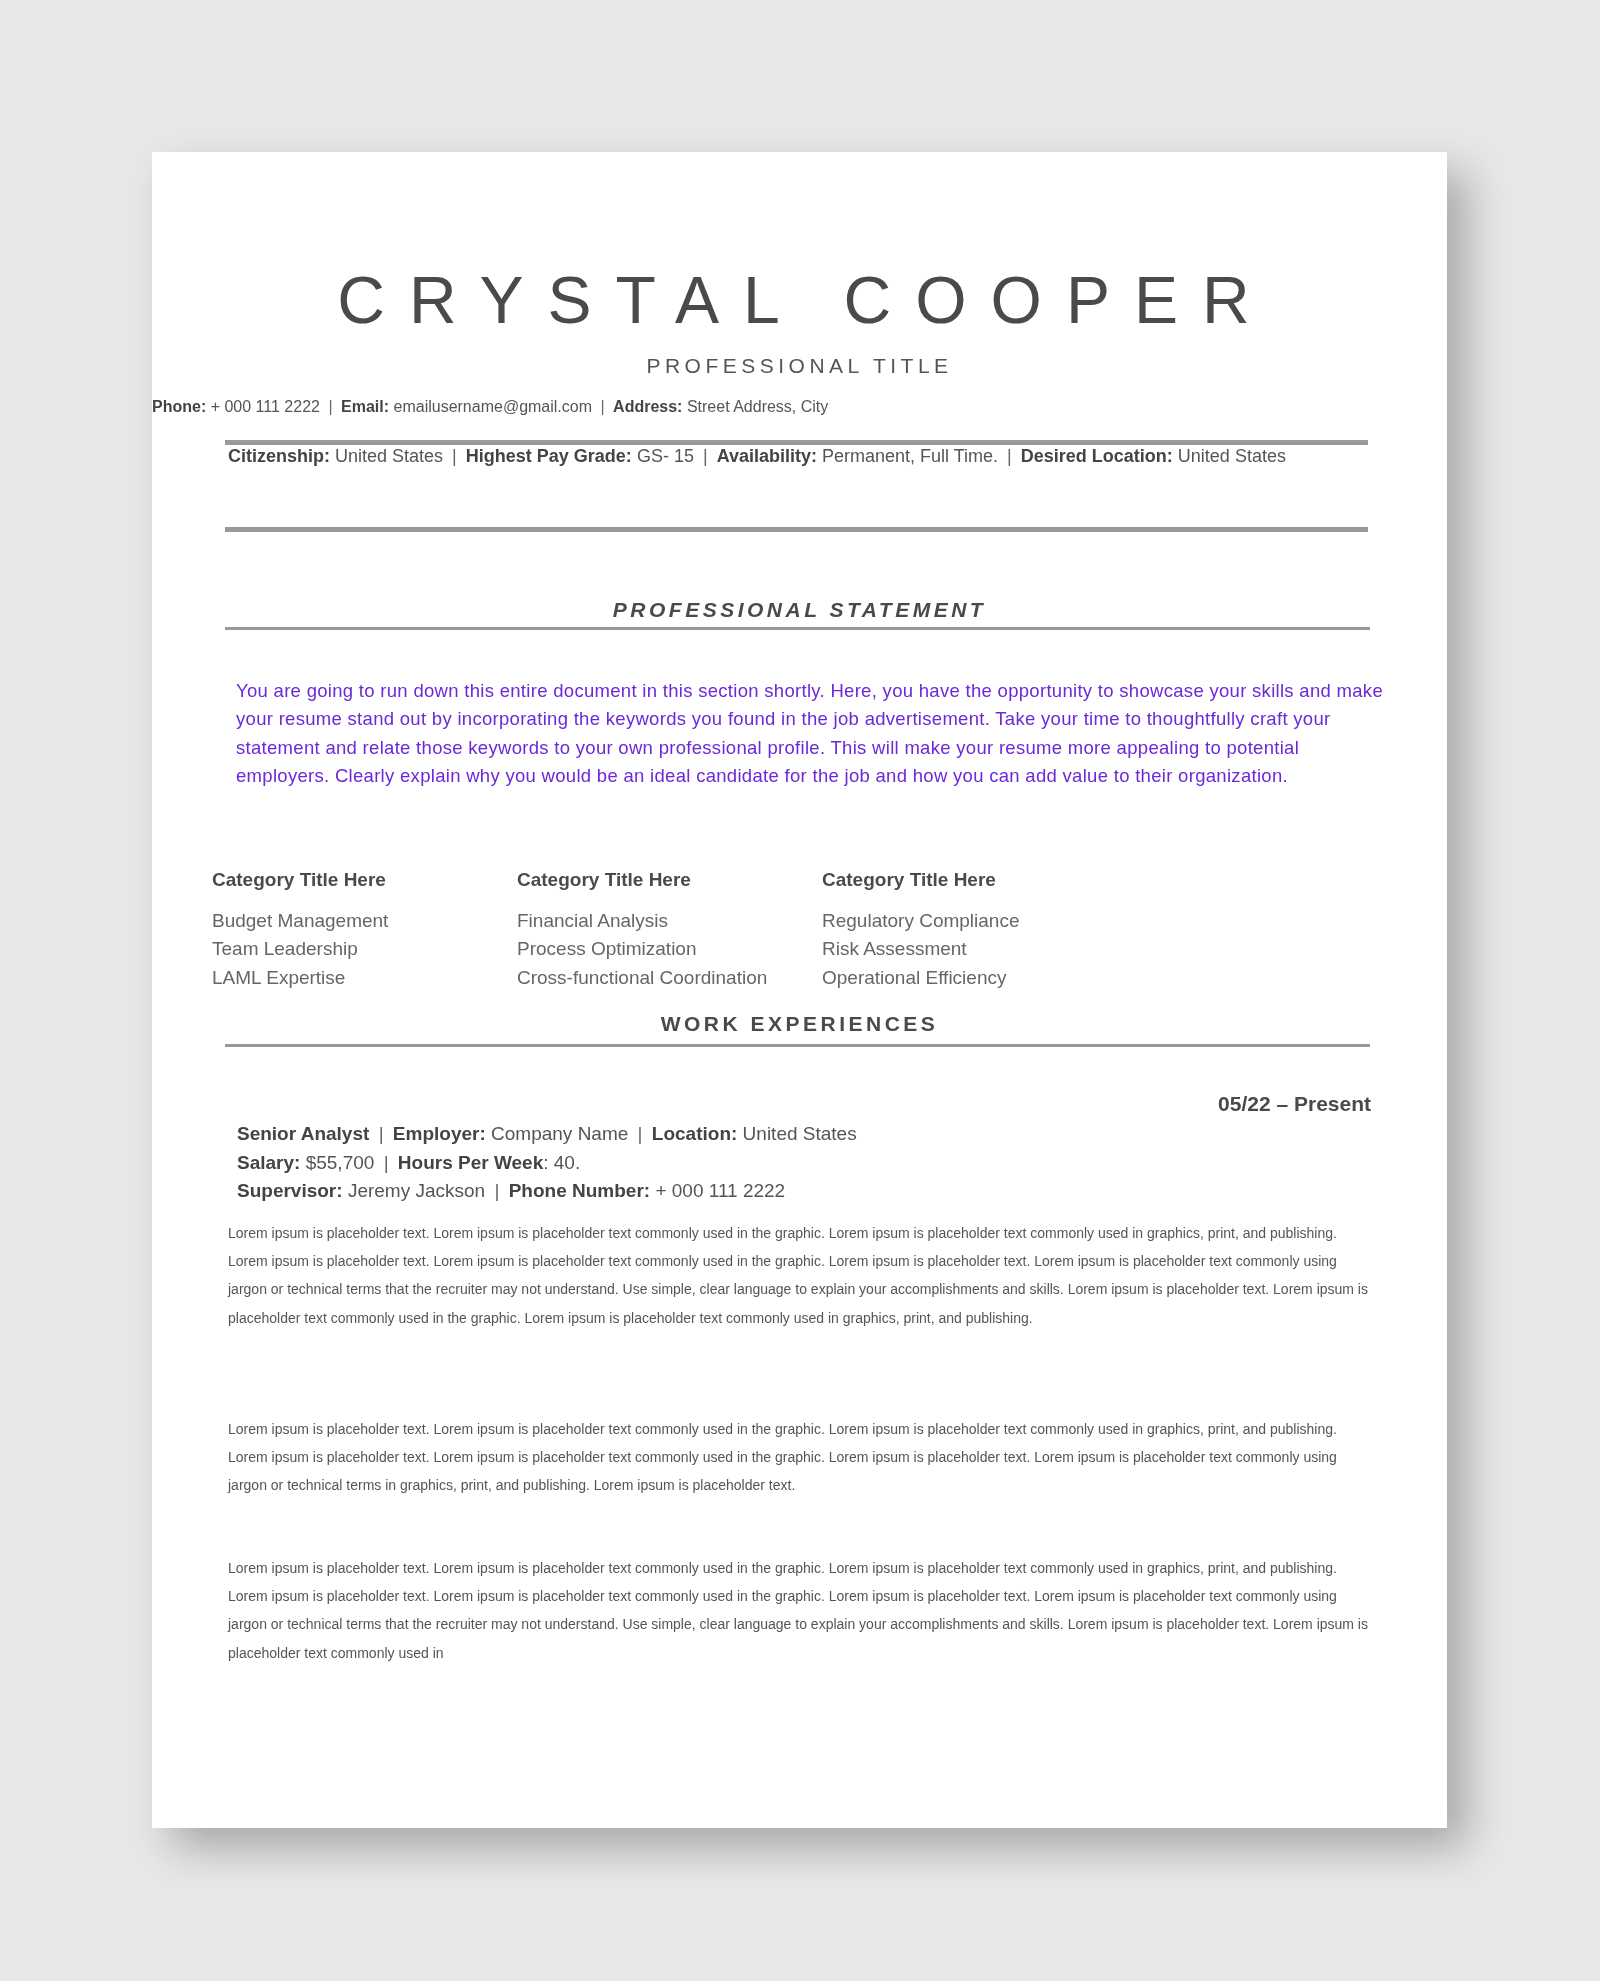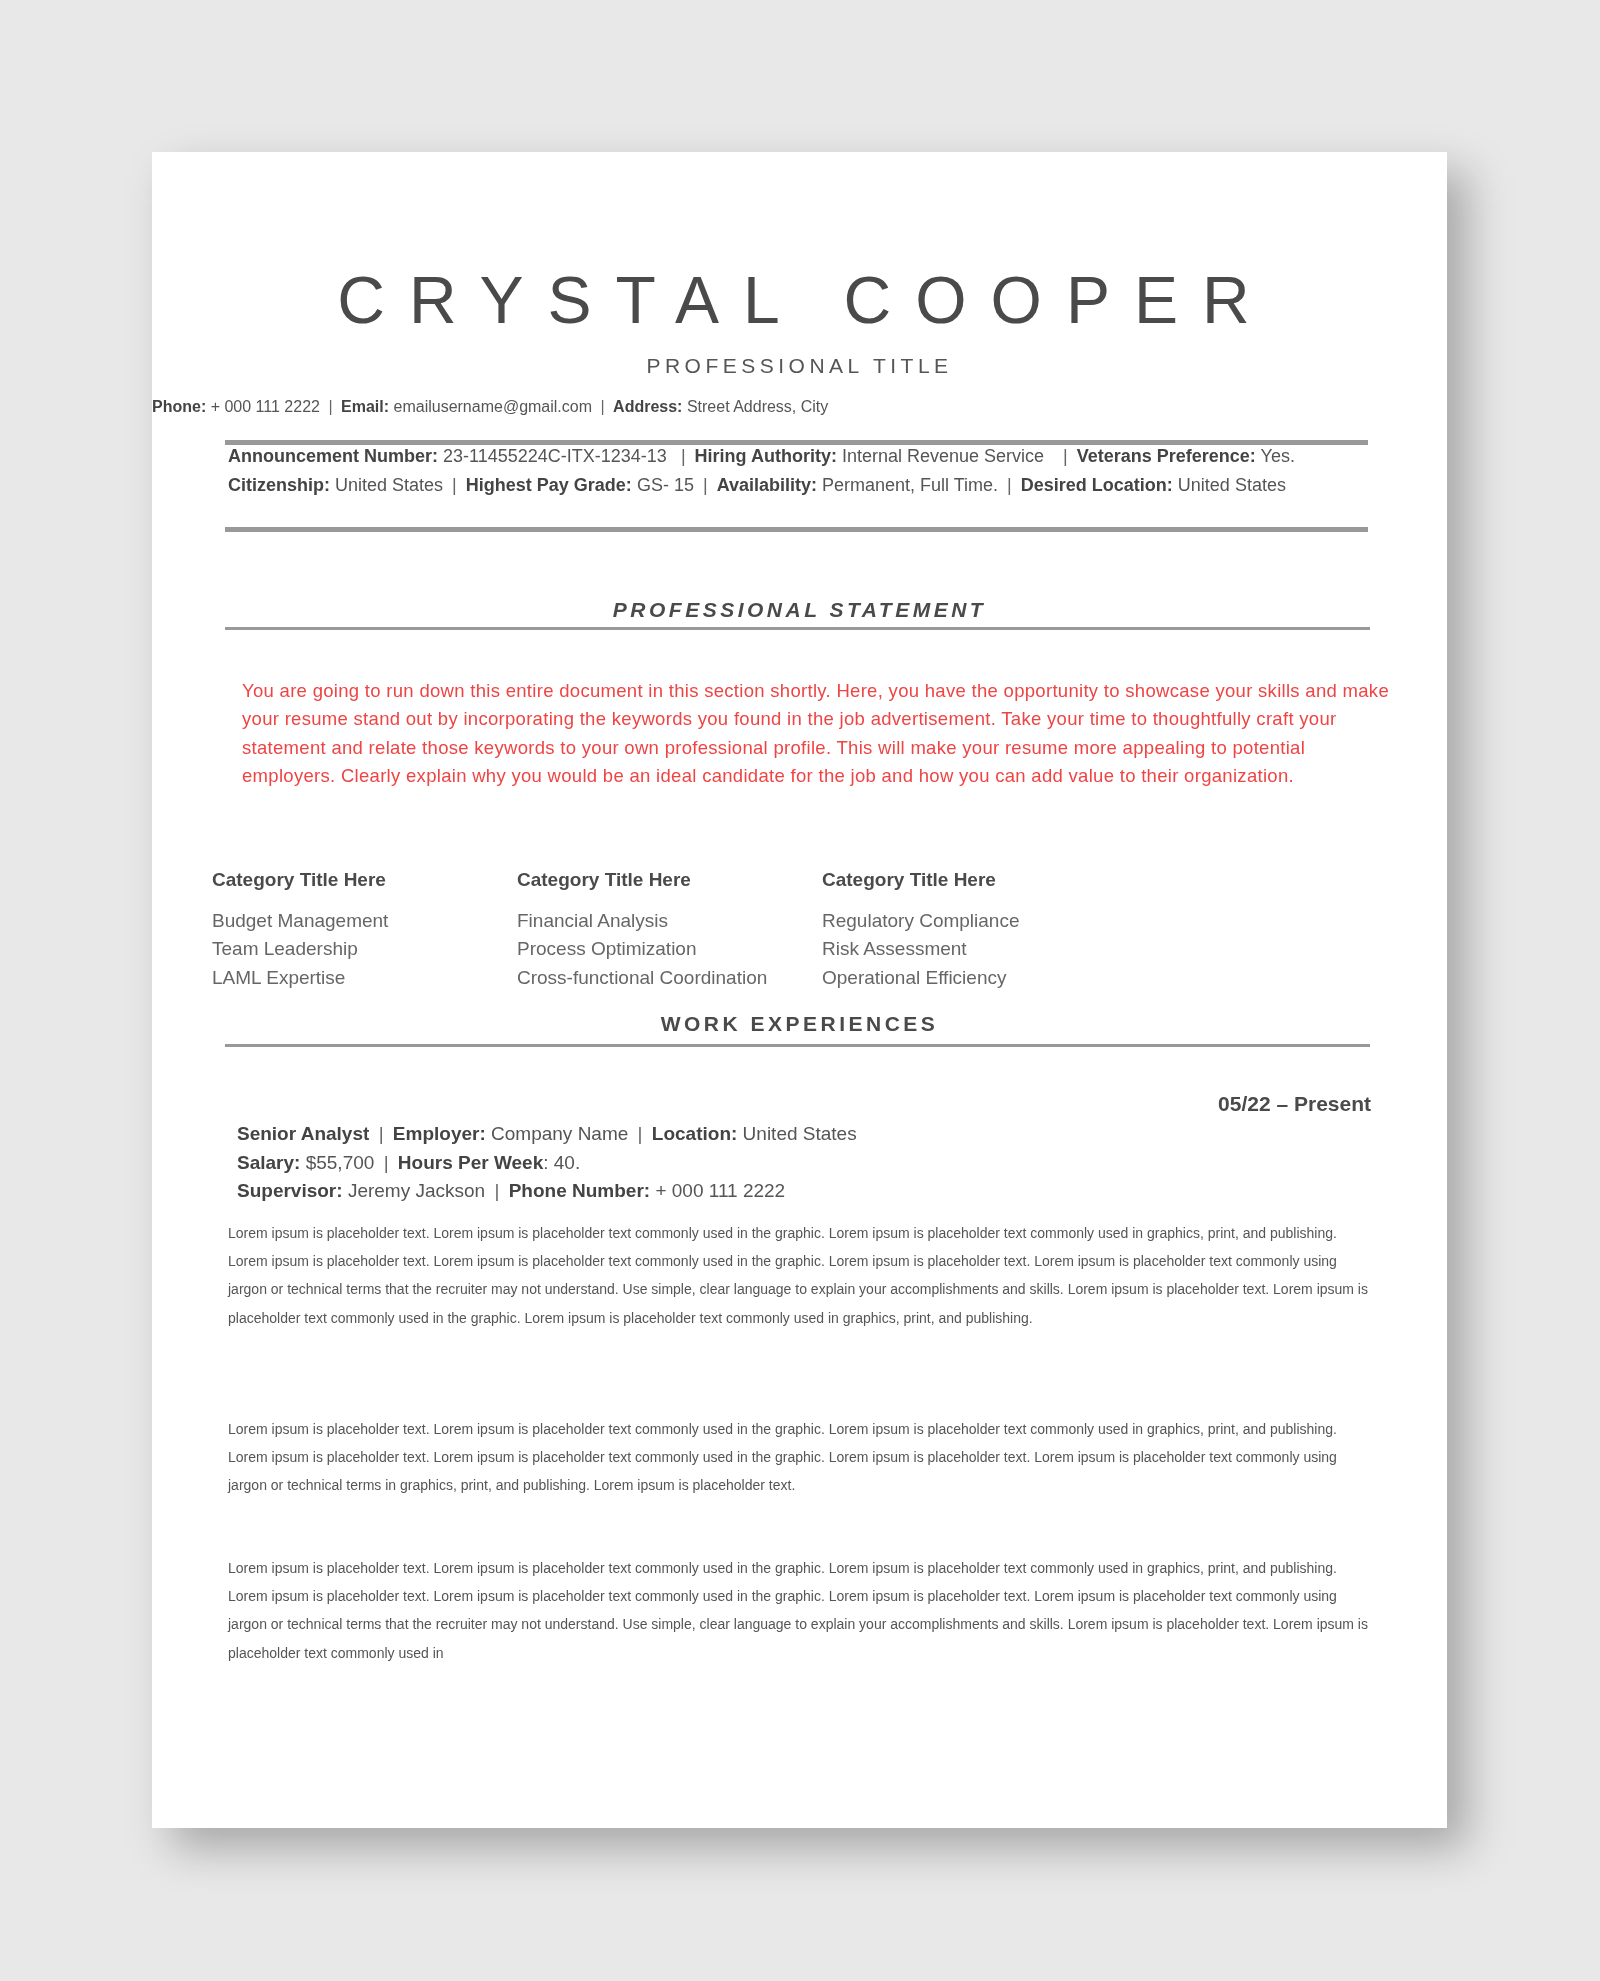--- a/index.html
+++ b/index.html
@@ -83,25 +83,25 @@
   }
   .section-title {
     left: 0; right: 0;
     text-align: center;
     font-size: 21px;
     font-weight: bold;
     letter-spacing: 3.5px;
     color: #4a4a4a;
   }
   .para {
-    left: 90px;
+    left: 84px;
     width: 1150px;
     font-size: 18.5px;
     line-height: 28.3px;
-    color: #ef4444;
+    color: #6d28d9;
     letter-spacing: 0.3px;
   }
   .cats {
     left: 60px;
     top: 682px;
     width: 1150px;
     display: flex;
     margin-top: 32px;
   }
   .cat {
@@ -159,30 +159,20 @@
     <b>Email:</b>
     <span>emailusername@gmail.com</span>
     <span class="sep">|</span>
     <b>Address:</b>
     <span>Street Address, City</span>
   </div>
 
   <div class="abs rule-thick" style="top:288px;"></div>
   <div class="abs info" style="top:290px;">
     <div>
-      <b>Announcement Number:</b>
-      <span>23-11455224C-ITX-1234-13</span>
-      &nbsp;<span class="sep">|</span>
-      <b>Hiring Authority:</b>
-      <span>Internal Revenue Service</span>
-      &nbsp;&nbsp;<span class="sep">|</span>
-      <b>Veterans Preference:</b>
-      <span>Yes.</span>
-    </div>
-    <div>
       <b>Citizenship:</b>
       <span>United States</span>
       <span class="sep">|</span>
       <b>Highest Pay Grade:</b>
       <span>GS- 15</span>
       <span class="sep">|</span>
       <b>Availability:</b>
       <span>Permanent, Full Time.</span>
       <span class="sep">|</span>
       <b>Desired Location:</b>

